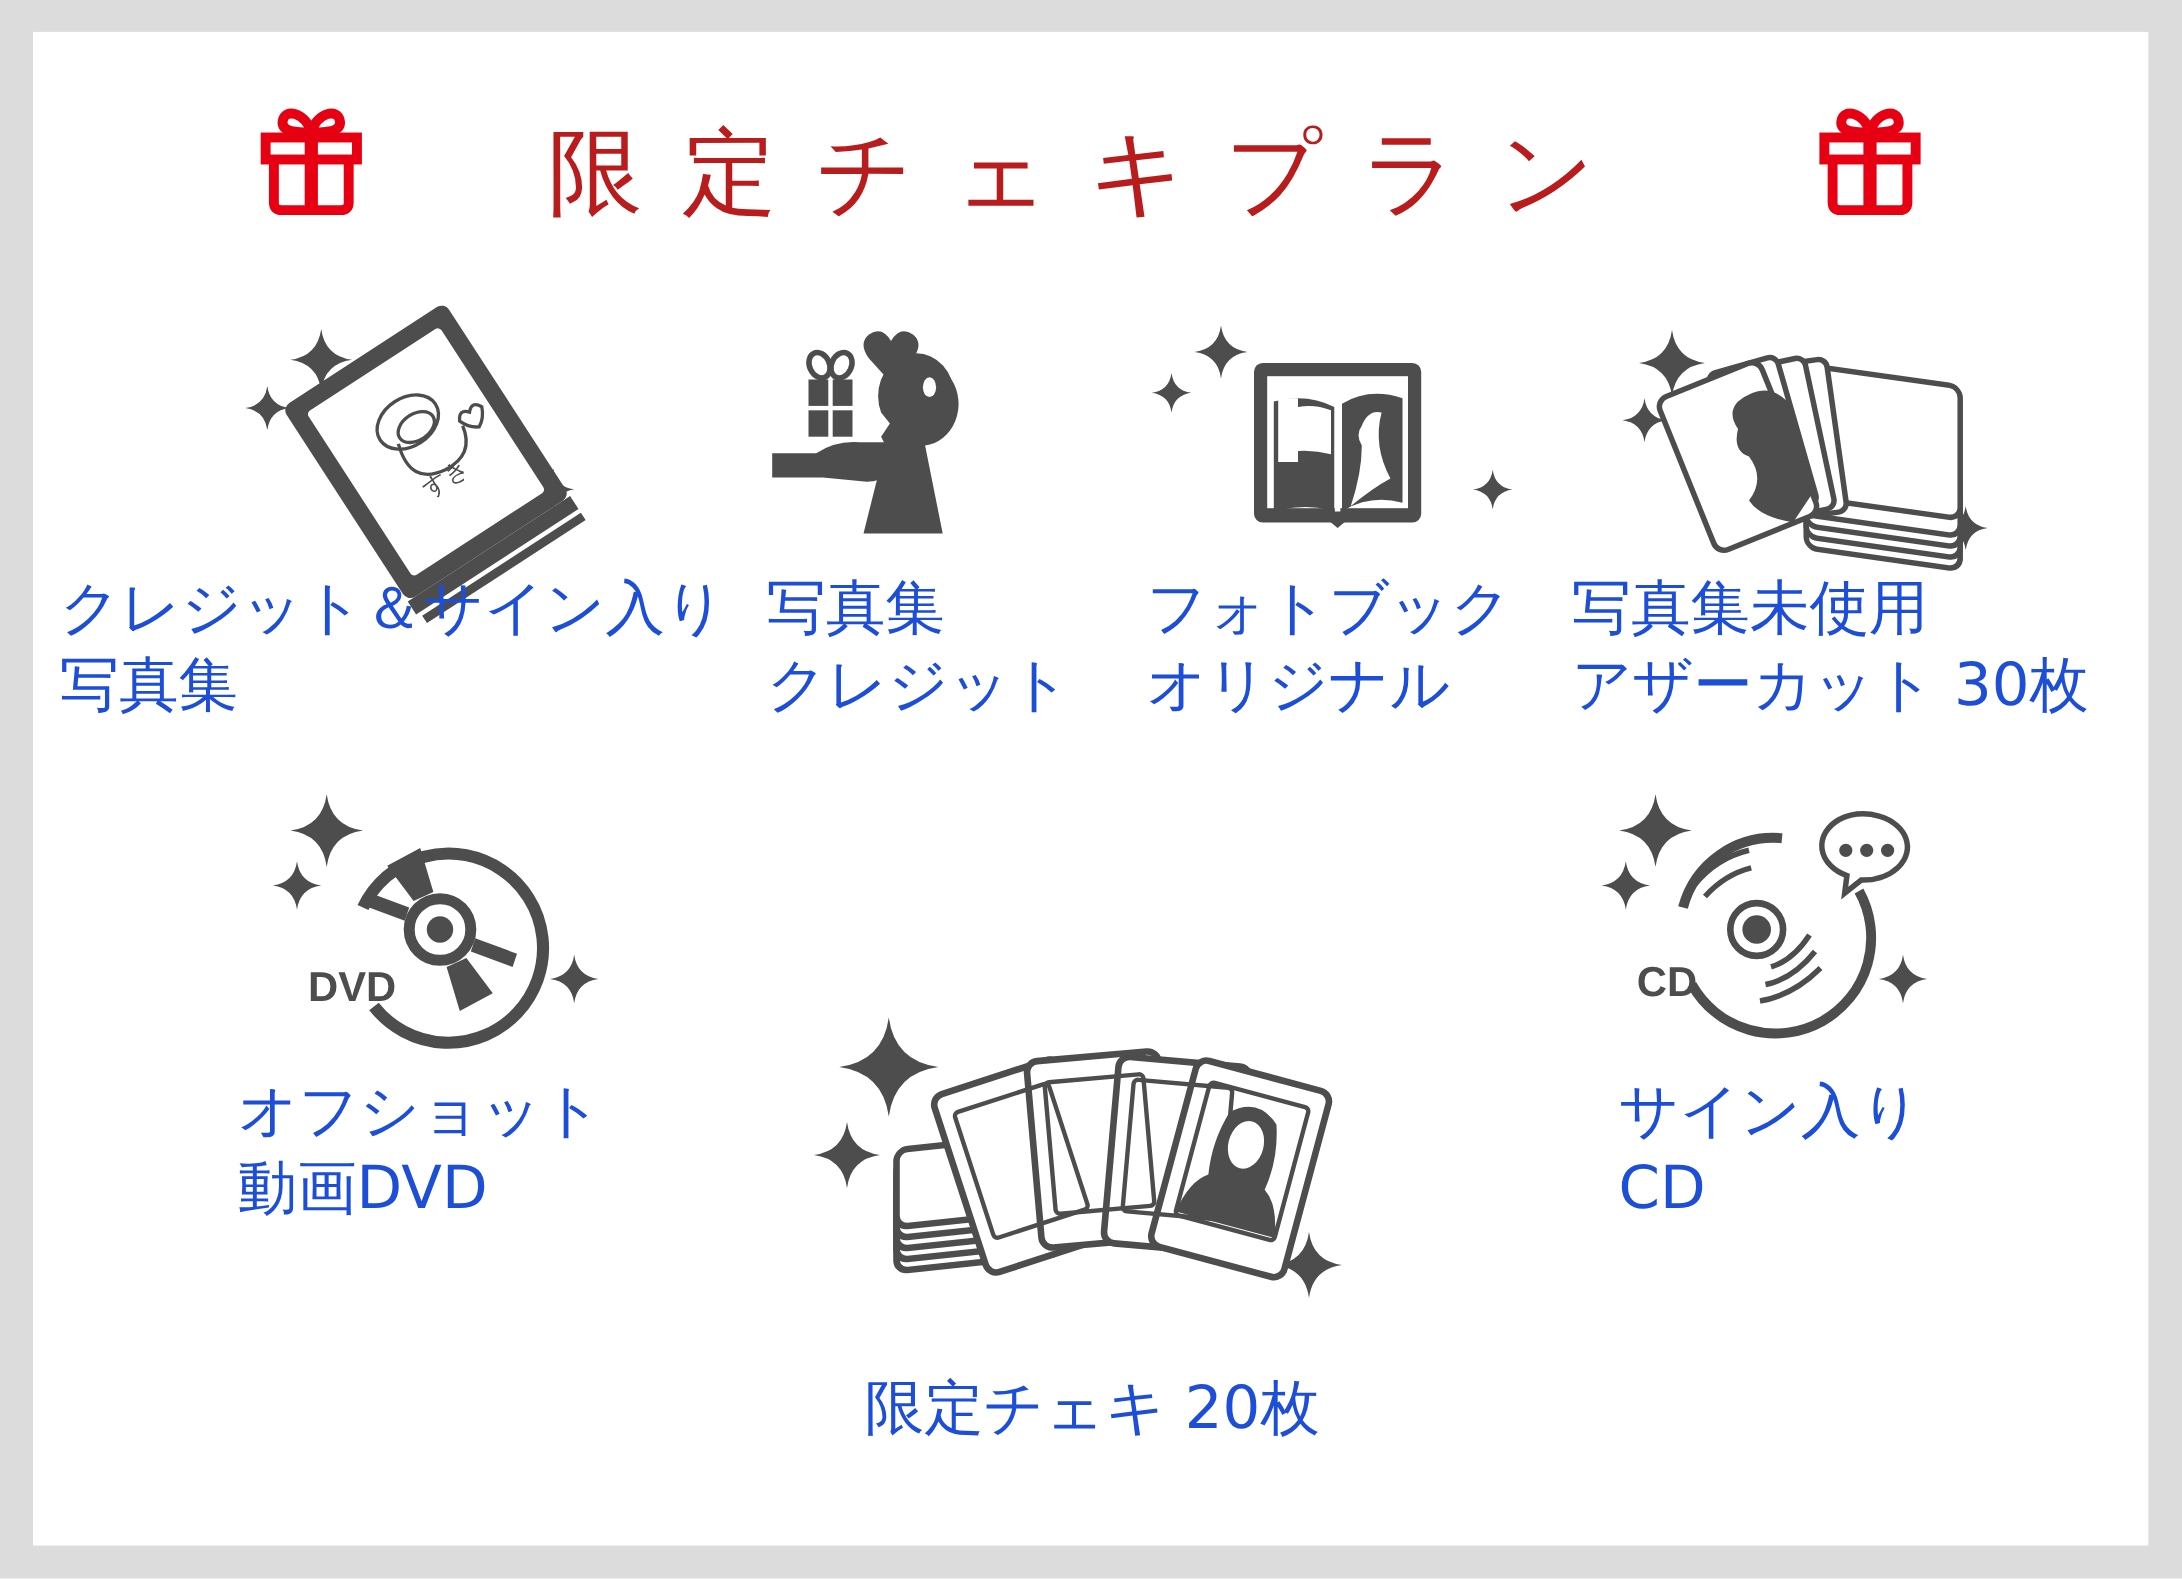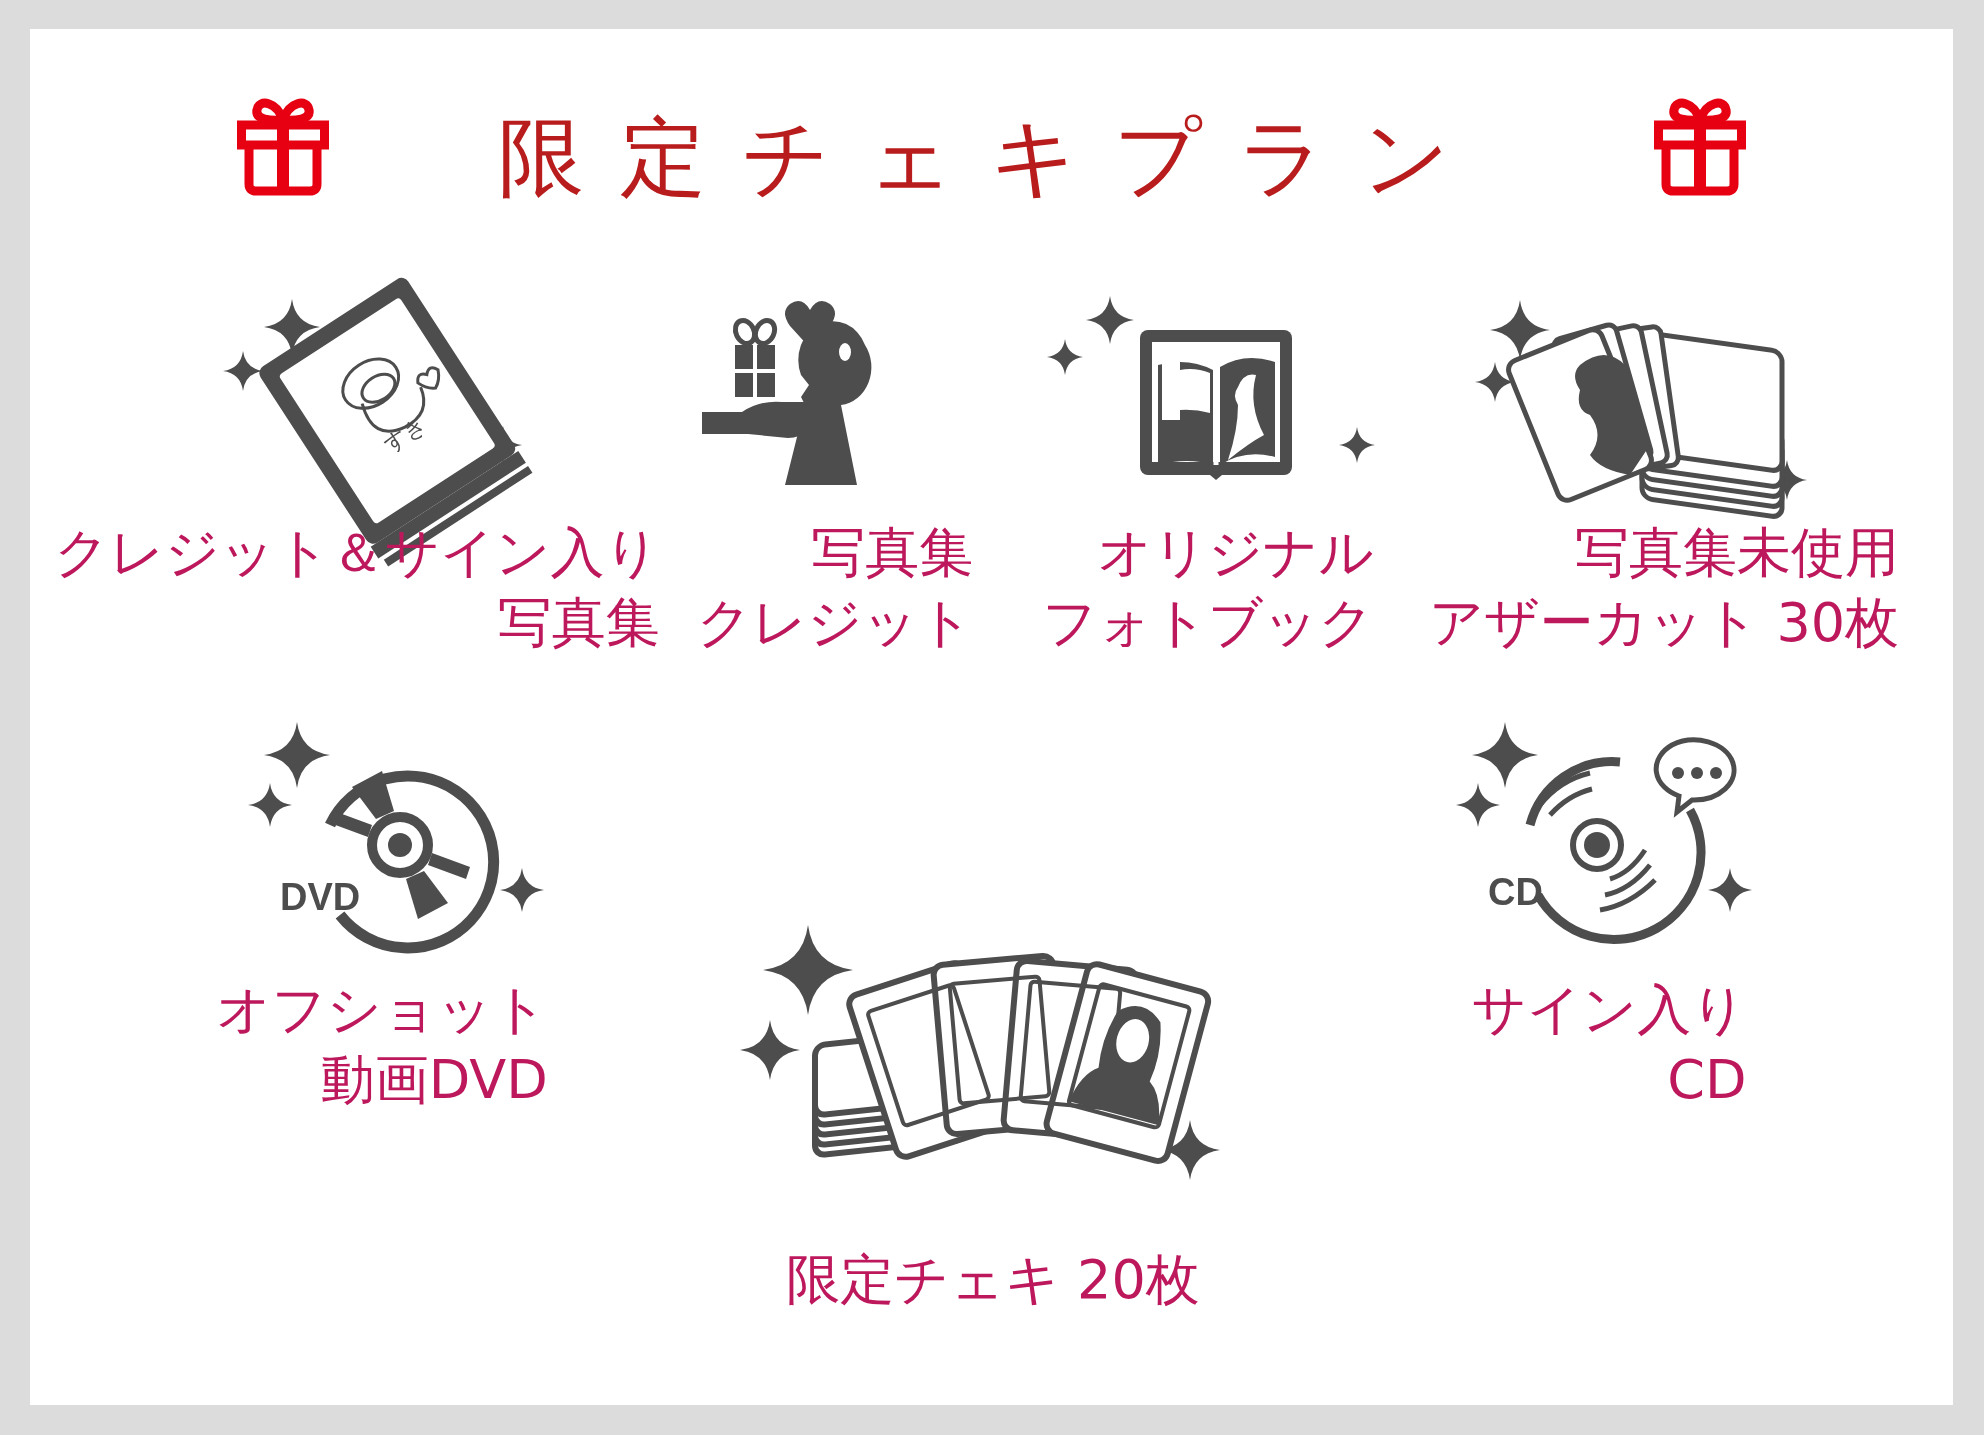--- a/index.html
+++ b/index.html
@@ -14,21 +14,21 @@
     width: 1923px; height: 1376px;
     background: #ffffff;
   }
   .title {
     position: absolute; left: 0; width: 1984px; top: 102px;
     text-align: center; font-size: 86px; letter-spacing: 36px;
     color: #b91c1c; line-height: 110px; font-weight: normal;
   }
   .gift { position: absolute; width: 92px; height: 102px; }
   .label {
-    position: absolute; text-align: right; color: #be185d;
+    position: absolute; text-align: left; color: #1d4ed8;
     font-size: 54px; line-height: 70px; white-space: nowrap;
     transform: translateX(-50%);
   }
   .label span { display: block; }
   .icon { position: absolute; }
   svg { display: block; overflow: visible; }
 </style>
 </head>
 <body>
 
@@ -126,22 +126,22 @@
     </g>
     <g fill="#fff">
       <rect x="132" y="92" width="18" height="58"></rect>
       <path d="M150 100 q15 -3 30 3 v40 q-15 -4 -30 -3z"></path>
       <path d="M198 190 q10 -30 10 -55 q-6 -10 0 -18 q6 -15 18 -12 q-8 30 8 60 q-15 8 -36 25z"></path>
     </g>
     <path d="M186 93 v102" stroke="#fff" stroke-width="5"></path>
   </svg>
 </div>
 <div class="label" style="left:1208px; top:518px;">
+  <span>フォトブック</span>
   <span>オリジナル</span>
-  <span>フォトブック</span>
 </div>
 
 <div class="icon" style="left:1450px; top:285px;">
   <svg width="380" height="220" viewBox="0 0 380 220">
     <g fill="#4d4d4d">
       <path transform="translate(70,45) scale(30)" d="M0 -1 Q0.12 -0.12 1 0 Q0.12 0.12 0 1 Q-0.12 0.12 -1 0 Q-0.12 -0.12 0 -1Z"></path>
       <path transform="translate(45,97) scale(20)" d="M0 -1 Q0.12 -0.12 1 0 Q0.12 0.12 0 1 Q-0.12 0.12 -1 0 Q-0.12 -0.12 0 -1Z"></path>
       <path transform="translate(337,195) scale(20)" d="M0 -1 Q0.12 -0.12 1 0 Q0.12 0.12 0 1 Q-0.12 0.12 -1 0 Q-0.12 -0.12 0 -1Z"></path>
     </g>
     <g fill="#fff" stroke="#4d4d4d" stroke-width="5">

